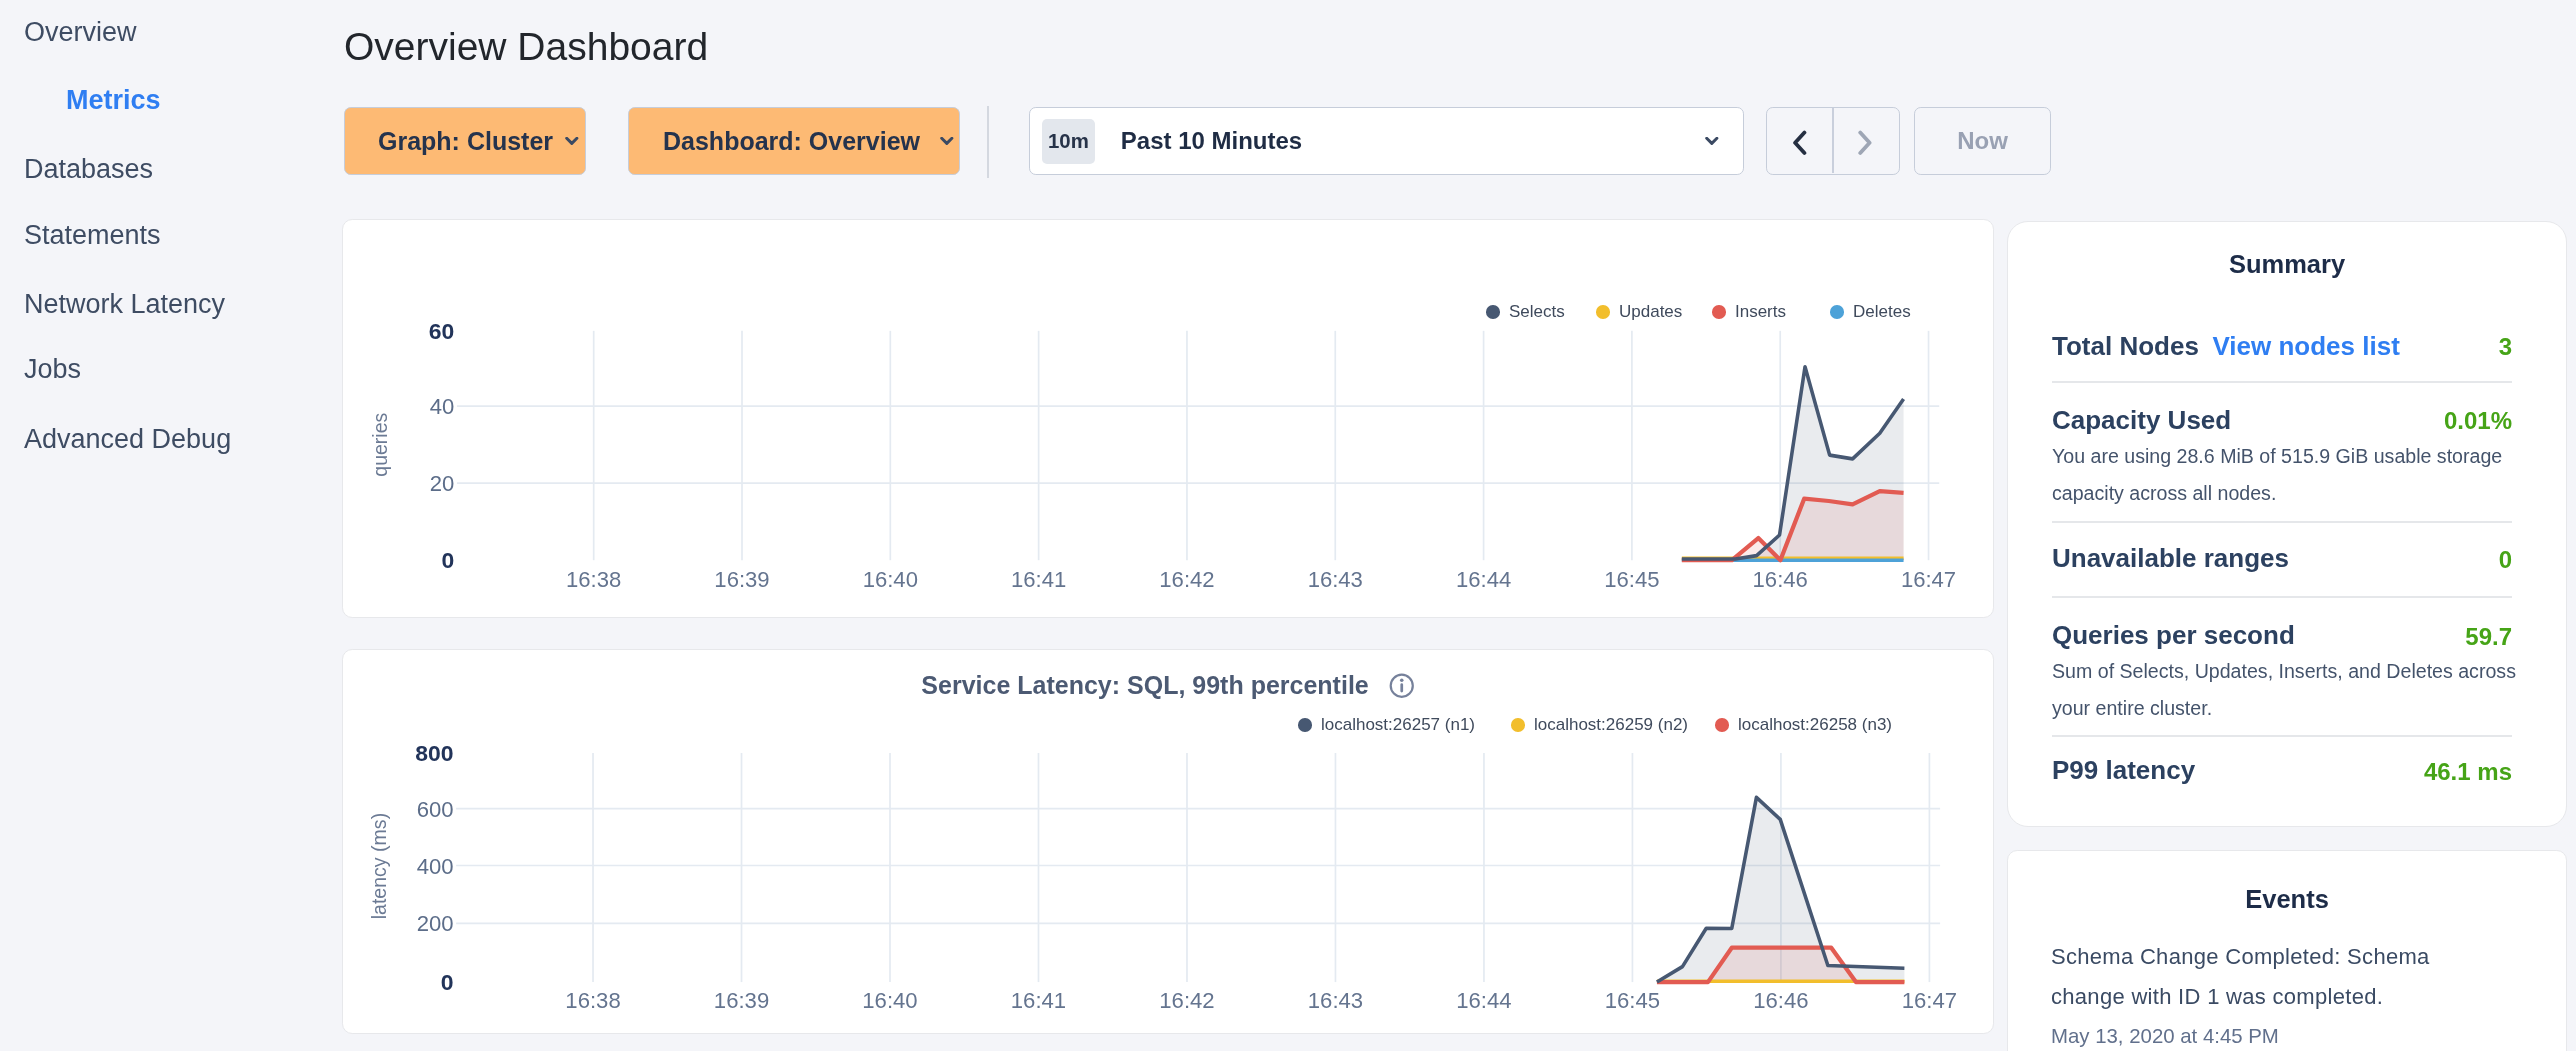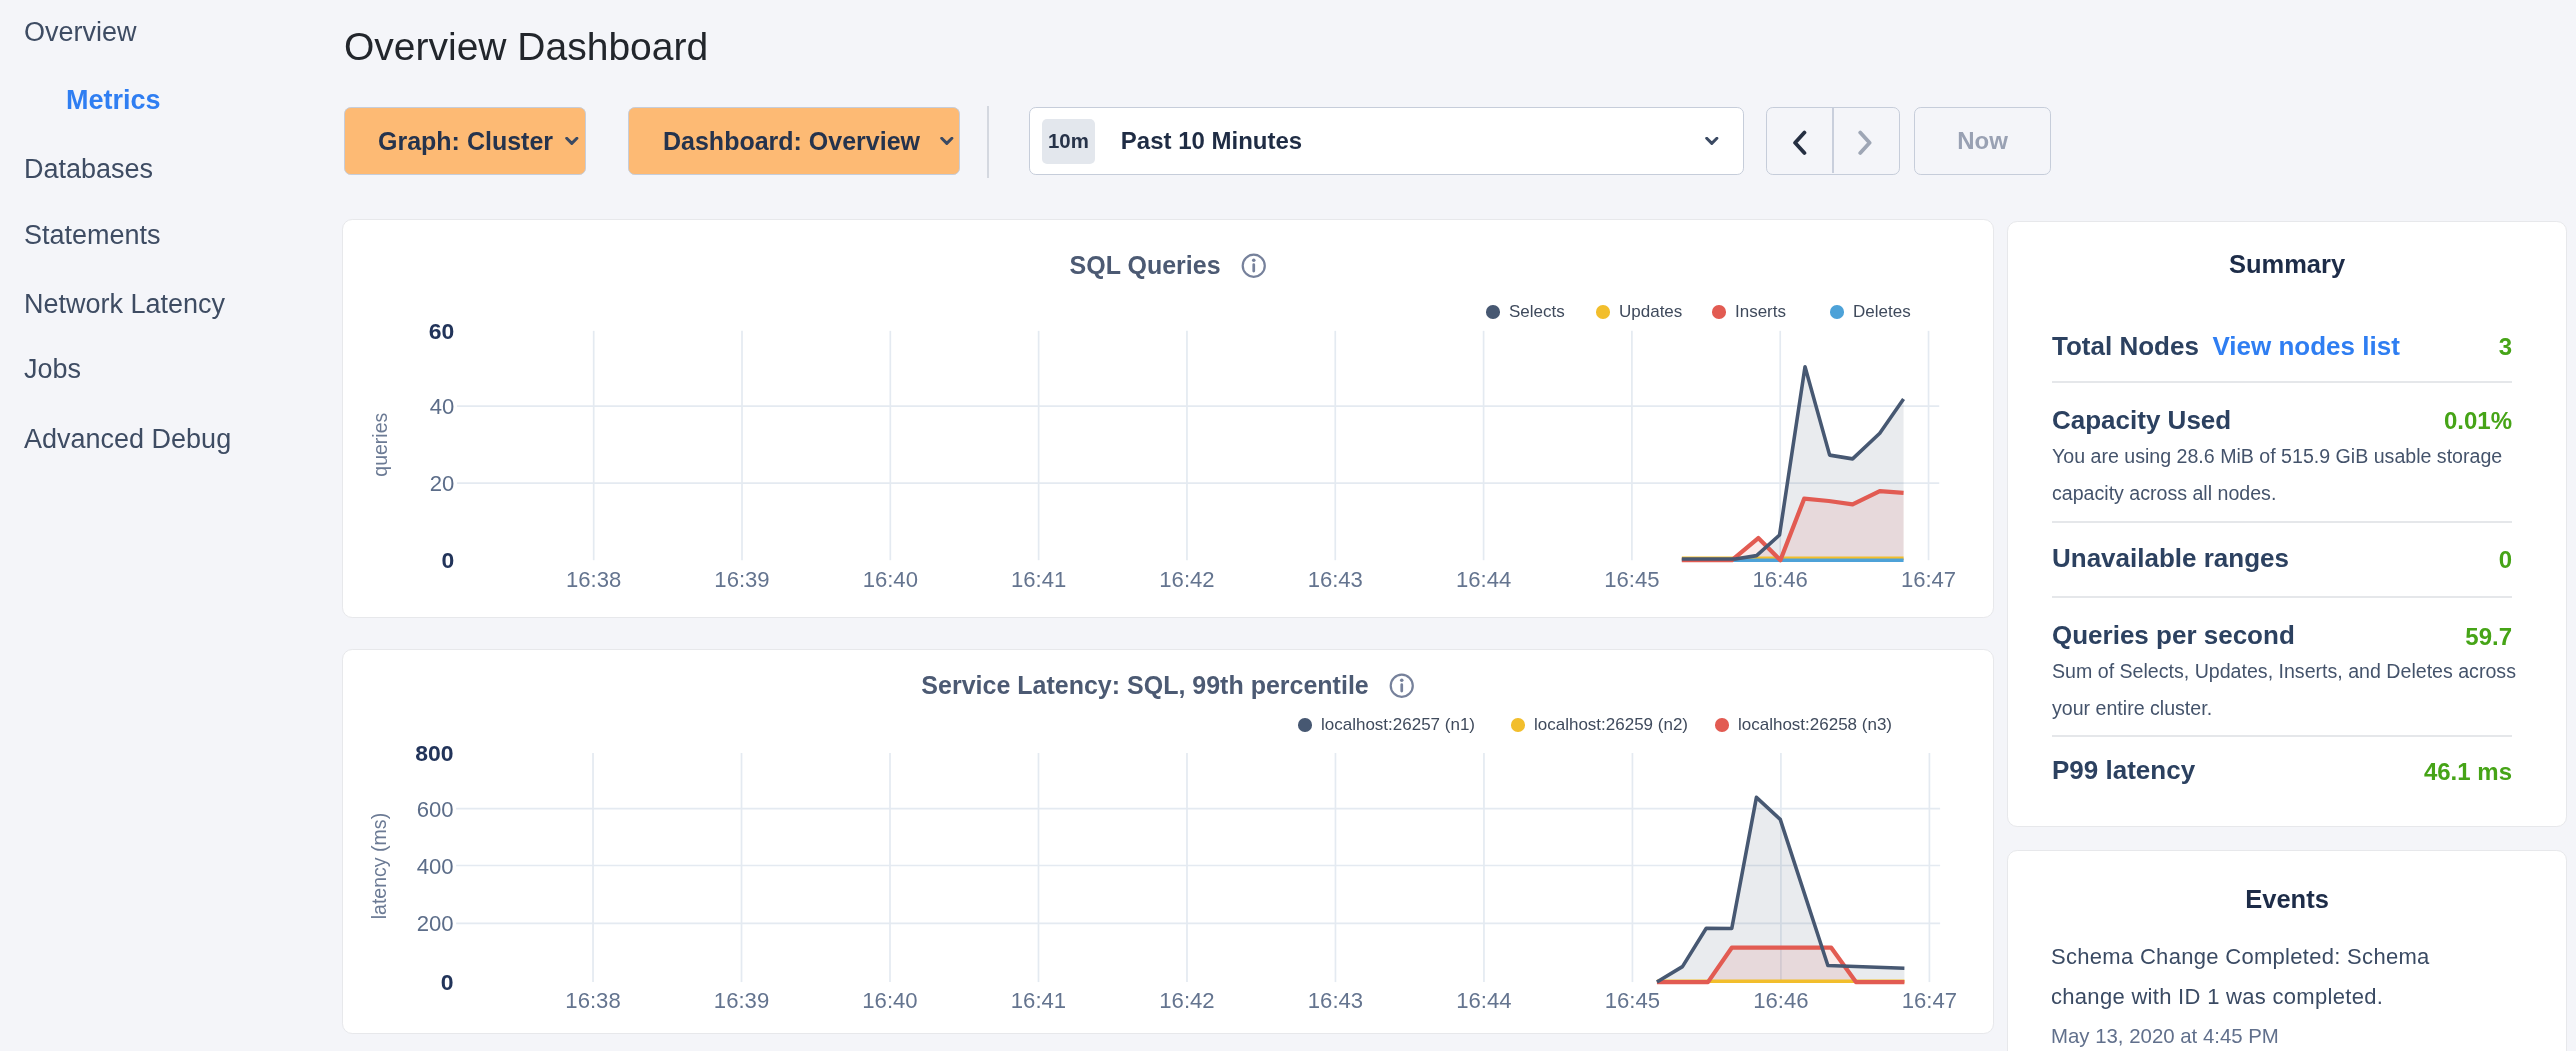--- a/index.html
+++ b/index.html
@@ -16,21 +16,21 @@
 .timebox { position:absolute; left:1029px; top:107px; width:715px; height:68px; background:#fff; border:1.7px solid #c6cdda; border-radius:6.8px; display:flex; align-items:center; }
 .badge10 { display:inline-block; background:#e3e7ed; border-radius:5.1px; color:#273349; font-weight:bold; font-size:20.4px; padding:11px 6px; margin-left:12px; }
 .timetext { font-size:24px; font-weight:bold; color:#1f2c44; margin-left:26px; }
 .arrowbox { position:absolute; left:1766px; top:107px; width:134px; height:68px; border:1.7px solid #c6cdda; border-radius:6.8px; }
 .arrowdiv { position:absolute; left:65px; top:0; width:1.7px; height:65px; background:#c9cfdc; }
 .nowbtn { position:absolute; left:1914px; top:107px; width:137px; height:68px; border:1.7px solid #c6cdda; border-radius:6.8px; color:#99a1b3; font-weight:bold; font-size:24px; display:flex; align-items:center; justify-content:center; }
 
 .panel { position:absolute; background:#fff; border:1.7px solid #e7e8eb; border-radius:10.2px; }
 .p1 { left:342px; top:219px; width:1652px; height:399px; }
 .p2 { left:342px; top:649px; width:1652px; height:385px; }
-.psum { left:2007px; top:221px; width:560px; height:606px; }
+.psum { left:2007px; top:221px; width:560px; height:606px;border-radius:21px; }
 .pevt { left:2007px; top:850px; width:560px; height:238px; }
 
 .ctitle { position:absolute; width:100%; display:flex; align-items:center; justify-content:center; font-size:25px; font-weight:bold; color:#4c5a73; }
 .iicon { margin-left:20.4px; }
 
 .litem { position:absolute; display:flex; align-items:center; font-size:17px; color:#3f4a5c; white-space:nowrap; }
 .ldot { width:13.6px; height:13.6px; border-radius:50%; margin-right:9.4px; flex:none; }
 
 .srow-label { font-weight:bold; font-size:26px; color:#2c4160; white-space:nowrap; }
 .green { color:#46a417; font-weight:bold; font-size:24px; white-space:nowrap; }
@@ -74,27 +74,20 @@
       <polyline points="17,3 6,15 17,27" fill="none" stroke="#252f42" stroke-width="4.5" stroke-linecap="round" stroke-linejoin="round"></polyline>
     </svg>
   <div class="arrowdiv"></div>
   <svg class="abs" style="left:89px; top:22px;" width="18.7" height="25.5" viewBox="0 0 22 30">
       <polyline points="5,3 16,15 5,27" fill="none" stroke="#9ea6b5" stroke-width="4.5" stroke-linecap="round" stroke-linejoin="round"></polyline>
     </svg>
 </div>
 <div class="nowbtn">Now</div>
 
 <div class="panel p1">
-  <div class="ctitle" style="top:31px;">SQL Queries
-    <svg class="iicon" width="25.5" height="25.5" viewBox="0 0 30 30">
-        <circle cx="15" cy="15" r="13" fill="none" stroke="#76819b" stroke-width="2.6"></circle>
-        <circle cx="15" cy="8.6" r="2.1" fill="#76819b"></circle>
-        <rect x="13.4" y="12.2" width="3.2" height="10.6" rx="1.6" fill="#76819b"></rect>
-      </svg>
-  </div>
   <div class="litem" style="top:82px; left:1143px;"><span class="ldot" style="background:#475872;"></span>Selects</div>
   <div class="litem" style="top:82px; left:1253px;"><span class="ldot" style="background:#f2be2c;"></span>Updates</div>
   <div class="litem" style="top:82px; left:1369px;"><span class="ldot" style="background:#e25b52;"></span>Inserts</div>
   <div class="litem" style="top:82px; left:1487px;"><span class="ldot" style="background:#4da2d8;"></span>Deletes</div>
   <svg class="abs" style="left:0;top:0;" width="1649" height="395" viewBox="0 0 1939 465">
     <g stroke="#e4eaf1" stroke-width="2">
     <line x1="294" y1="130.5" x2="294" y2="400.5"></line>
     <line x1="468.6" y1="130.5" x2="468.6" y2="400.5"></line>
     <line x1="643.2" y1="130.5" x2="643.2" y2="400.5"></line>
     <line x1="817.8" y1="130.5" x2="817.8" y2="400.5"></line>

